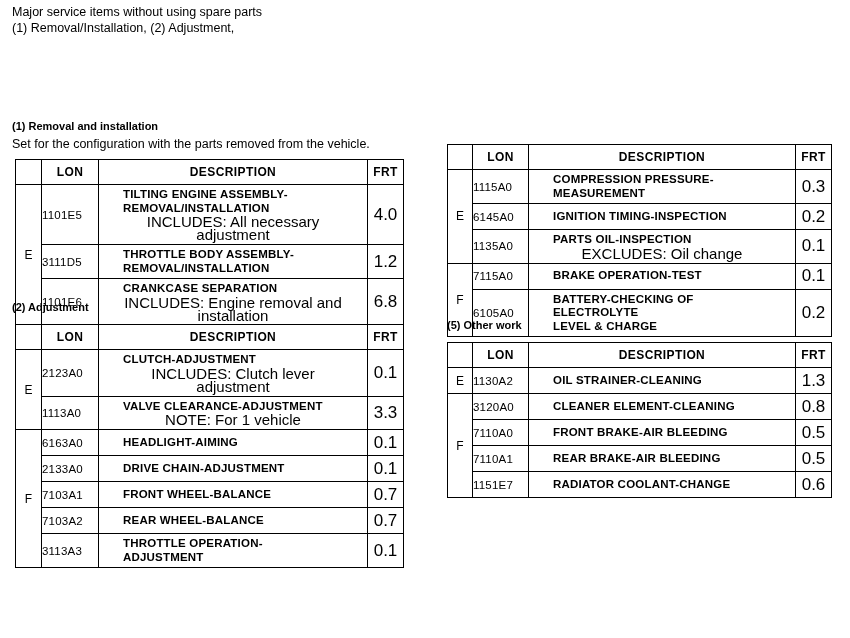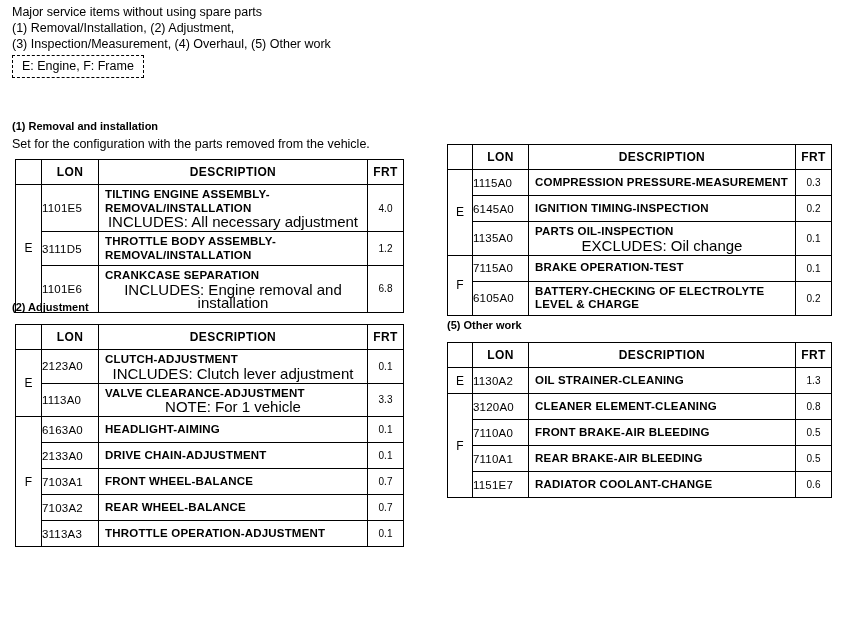--- a/index.html
+++ b/index.html
@@ -16,45 +16,41 @@
   .legend-box { display:inline-block; border:1px dashed #000; padding:3px 9px 4px 9px; font-size:12.5px; }
   .main-title { font-size:12.5px; font-weight:bold; letter-spacing:0.3px; white-space:nowrap; }
   .sec-heading { font-size:11px; font-weight:bold; white-space:nowrap; }
   .sec-note { font-size:12.5px; white-space:nowrap; }
 
   table.svc { border-collapse:collapse; table-layout:fixed; background:#fff; }
   table.svc th, table.svc td { border:1px solid #000; vertical-align:middle; }
   table.svc th { font-size:12px; font-weight:bold; text-align:center; height:25px; letter-spacing:0.4px; }
   td.grp { text-align:center; font-size:12px; }
   td.lon { text-align:left; font-size:11.5px; letter-spacing:0.2px; }
-  td.desc { padding:3px 6px; }
+  td.desc { padding:3px 24px; }
   td.desc .t { display:block; font-weight:bold; font-size:11.5px; line-height:13.5px; white-space:pre-line; letter-spacing:0.2px; }
   td.desc .s { display:block; font-size:15px; line-height:13px;text-align:center; }
-  td.frt { text-align:center; font-size:10px; }
+  td.frt { text-align:center; font-size:17px; }
   tr.h1 td { height:26px; }
   tr.h2 td { height:31px; }
   tr.h3 td { height:44px; }
 
   .col-grp-l { width:26px; } .col-lon-l { width:57px; } .col-desc-l { width:269px; } .col-frt-l { width:36px; }
   .col-grp-r { width:25px; } .col-lon-r { width:56px; } .col-desc-r { width:267px; } .col-frt-r { width:36px; }
 </style>
 </head>
 <body>
 
 <div id="page">
 
   <div class="abs" style="left:12px; top:4px;">
     <div class="intro-line">Major service items without using spare parts</div>
     <div class="intro-line">(1) Removal/Installation, (2) Adjustment,</div>
-    <div class="intro-line">(3) Inspection/Measurement, (4) Overhaul, (5) Other work</div>
   </div>
 
-  <div class="abs" style="left:12px; top:55px;">
-    <span class="legend-box">E: Engine, F: Frame</span>
-  </div>
 
 
   <div class="abs sec-heading" style="left:12px; top:120px;">(1) Removal and installation</div>
   <div class="abs sec-note" style="left:12px; top:137px;">Set for the configuration with the parts removed from the vehicle.</div>
 
   <table class="svc abs" style="left:15px; top:159px; width:388px;">
     <colgroup>
         <col class="col-grp-l">
         <col class="col-lon-l">
         <col class="col-desc-l">

